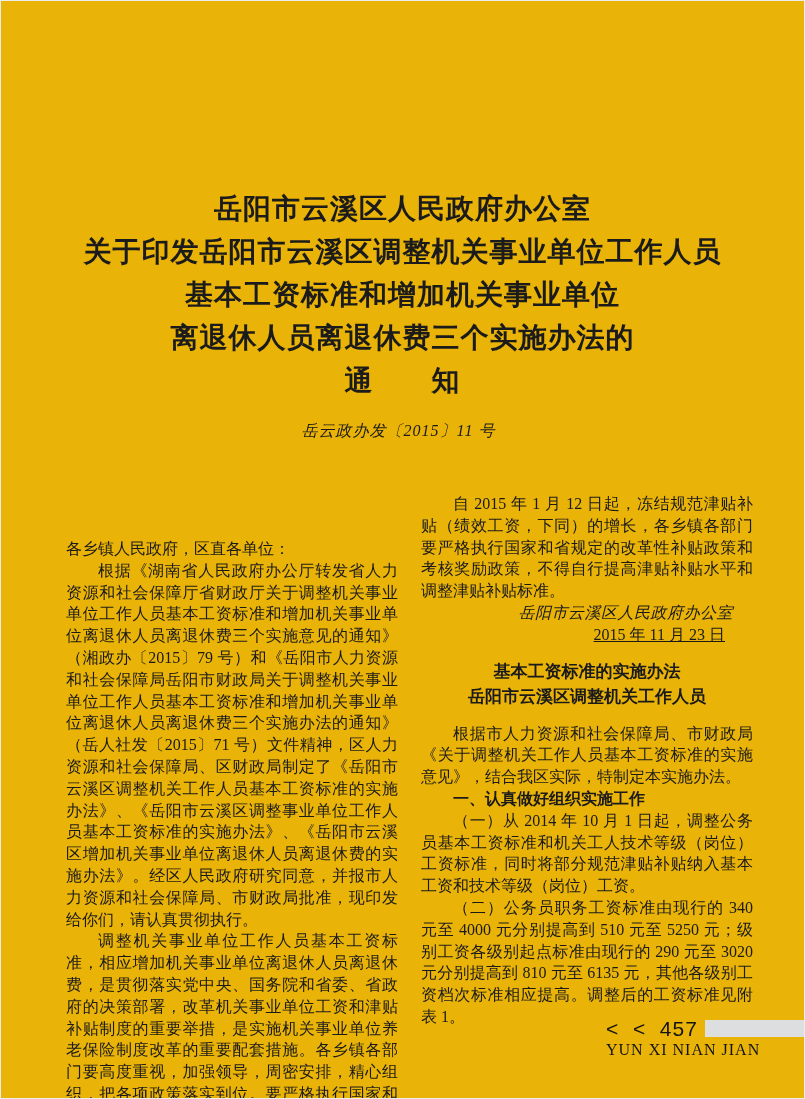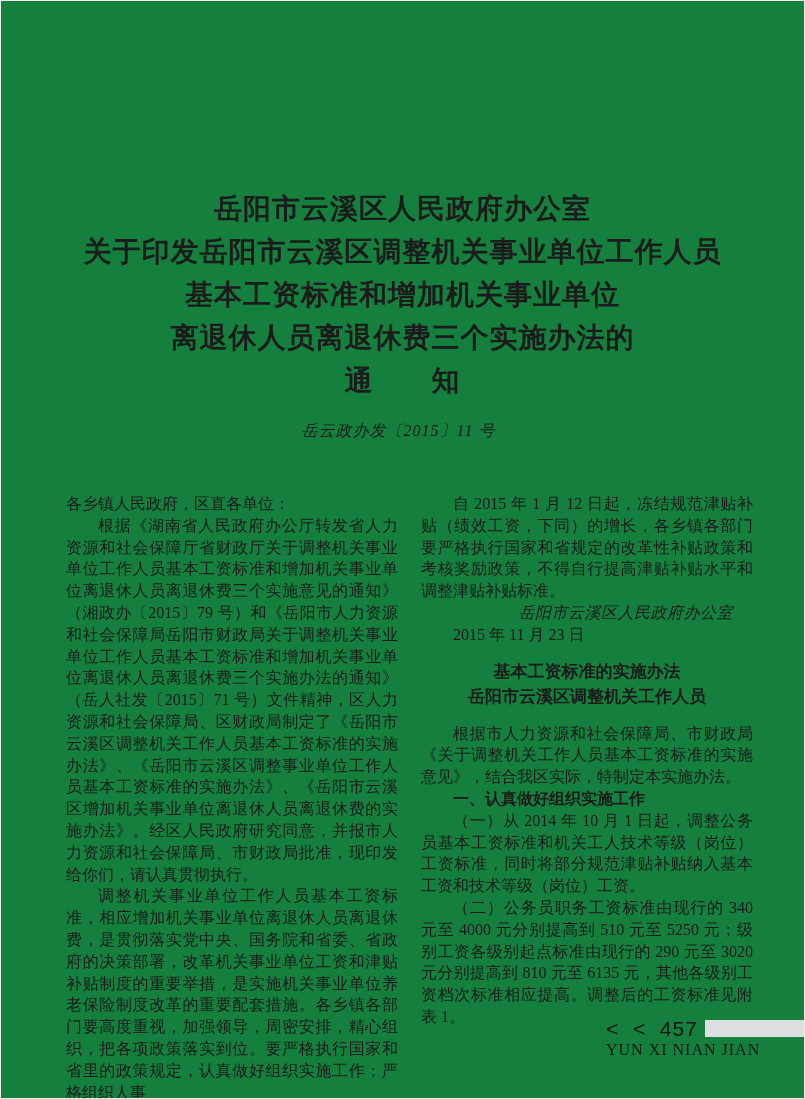--- a/index.html
+++ b/index.html
@@ -1,21 +1,21 @@
 <!DOCTYPE html>
 <html><head>
 <meta charset="utf-8">
 <style>
   * { margin: 0; padding: 0; box-sizing: border-box; }
   html, body { background: #ffffff; }
   .page {
     position: relative;
     width: 805px;
     height: 1099px;
-    background: #15803d;
+    background: #eab308;
     border: 1px solid #ededed;
     overflow: hidden;
     color: #1a1a1a;
     font-family: "Liberation Serif", "DejaVu Serif", serif;
   }
   .title-block {
     position: absolute;
     top: 186px;
     left: 0;
     right: 0;
@@ -48,31 +48,33 @@
   }
   .col {
     width: 332px;
     font-size: 16px;
     line-height: 21.8px;
     text-align: justify;
     text-justify: inter-ideograph;
     color: #1a1a1a;
   }
   .col p { margin: 0; text-indent: 2em; }
-  .col p.noindent { text-indent: 0; }
+  .col p.noindent { text-indent: 0; margin-top: 45px; }
   .sig-line {
     text-align: right;
     font-style: italic;
     padding-right: 20px;
     text-indent: 0;
     letter-spacing: 0.5px;
   }
   .date-line {
+    text-align: right;
     padding-right: 28px;
     text-indent: 0;
+    text-decoration: underline;
   }
   .section-title {
     margin-top: 13px;
     text-align: center;
     font-family: "Liberation Sans", "DejaVu Sans", sans-serif;
     font-weight: 700;
     font-size: 17px;
     line-height: 25px;
     text-indent: 0 !important;
   }

